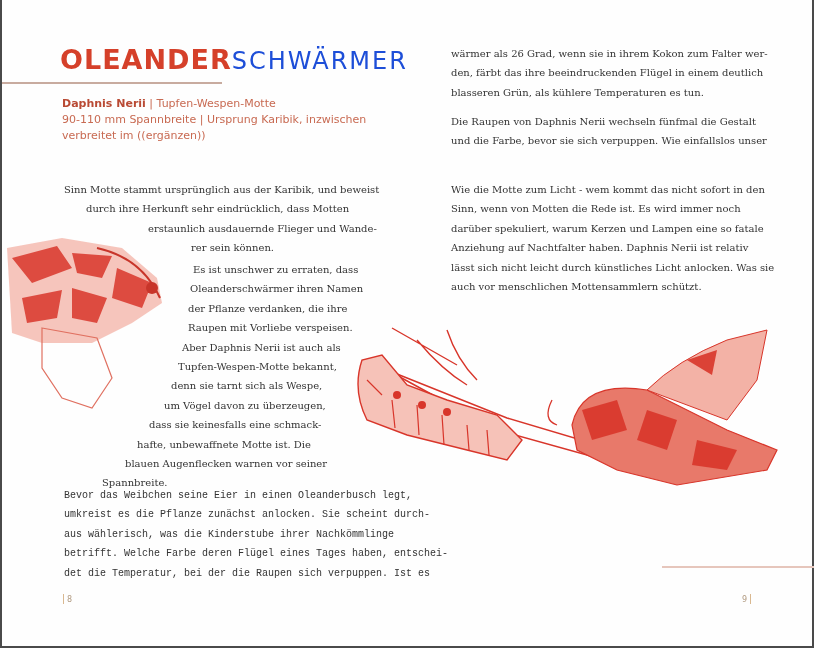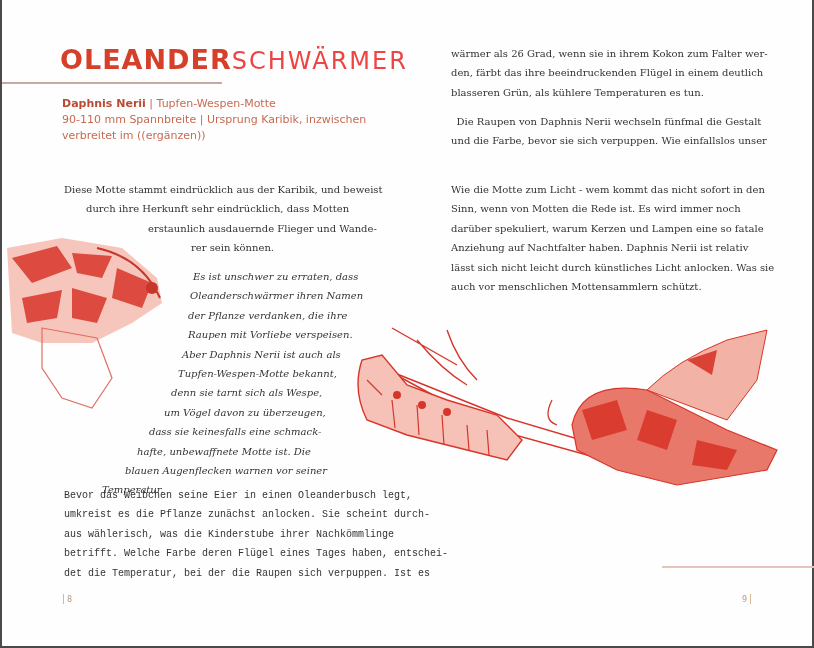--- a/index.html
+++ b/index.html
@@ -10,21 +10,21 @@
   .spread {
     position: relative; width: 812px; height: 646px;
     border-left: 2px solid #4a4a4a; border-right: 2px solid #4a4a4a; border-bottom: 2px solid #4a4a4a;
     box-sizing: border-box; width: 814px; height: 648px; background: #fefefe;
   }
   .title {
     position: absolute; left: 58px; top: 44px; margin: 0;
     font-family: "DejaVu Sans", sans-serif; font-weight: bold; font-size: 27px;
     letter-spacing: 1px; color: #d5402a; white-space: nowrap;
   }
-  .title .thin { font-weight: normal; font-size: 24px; letter-spacing: 2px; color: #ef4444; }
+  .title .thin { font-weight: normal; font-size: 24px; letter-spacing: 2px; color: #1d4ed8; }
   .title-rule { position: absolute; left: 0; top: 82px; width: 220px; height: 2px; background: #c8ab9f; }
   .meta {
     position: absolute; left: 60px; top: 96px; width: 320px;
     font-family: "DejaVu Sans", sans-serif; font-size: 11px; line-height: 16px; color: #c86a52;
   }
   .meta b { color: #b94a34; margin-top: 48px; }
   .txt { position: absolute; font-size: 10px; line-height: 19.4px; color: #333; white-space: nowrap; }
   .line { display: block; }
   .pnum { position: absolute; font-family: "DejaVu Sans", sans-serif; font-size: 8px; color: #b19a80; }
   .pnum .bar { display: inline-block; width: 1px; height: 10px; background: #d9b890; vertical-align: middle; margin: 0 3px; }
@@ -47,57 +47,57 @@
 
   <svg style="left:0;top:228px" width="170" height="190" viewBox="0 0 170 190">
     <path d="M5 20 L60 10 L120 20 L155 50 L160 75 L130 95 L90 115 L40 115 L10 105 Z" fill="#f4b7ab" opacity="0.8"></path>
     <path d="M10 30 L55 18 L70 40 L30 55 Z M70 25 L110 28 L100 50 L75 45 Z M115 40 L150 55 L140 80 L110 70 Z M20 70 L60 62 L55 90 L25 95 Z M70 60 L105 70 L95 95 L70 90 Z" fill="#d8352a" opacity="0.85"></path>
     <path d="M40 100 L95 110 L110 150 L90 180 L60 170 L40 140 Z" fill="none" stroke="#e07060" stroke-width="1.2"></path>
     <path d="M95 20 Q140 30 158 70" fill="none" stroke="#c8352a" stroke-width="2"></path>
     <circle cx="150" cy="60" r="6" fill="#c8352a"></circle>
   </svg>
 
   <div class="txt" style="left:62px;top:180px;">
-    <span class="line" style="padding-left:0">Diese Motte stammt eindrücklich aus der Karibik, und beweist</span>
+    <span class="line" style="padding-left:0">Sinn Motte stammt ursprünglich aus der Karibik, und beweist</span>
     <span class="line" style="padding-left:22px">durch ihre Herkunft sehr eindrücklich, dass Motten</span>
     <span class="line" style="padding-left:84px">erstaunlich ausdauernde Flieger und Wande-</span>
     <span class="line" style="padding-left:127px">rer sein können.</span>
   </div>
 
-  <div class="txt" style="left:100px;top:267px;font-style:italic;">
+  <div class="txt" style="left:100px;top:260px;">
     <span class="line" style="padding-left:91px">Es ist unschwer zu erraten, dass</span>
     <span class="line" style="padding-left:88px">Oleanderschwärmer ihren Namen</span>
     <span class="line" style="padding-left:86px">der Pflanze verdanken, die ihre</span>
     <span class="line" style="padding-left:86px">Raupen mit Vorliebe verspeisen.</span>
     <span class="line" style="padding-left:80px">Aber Daphnis Nerii ist auch als</span>
     <span class="line" style="padding-left:76px">Tupfen-Wespen-Motte bekannt,</span>
     <span class="line" style="padding-left:69px">denn sie tarnt sich als Wespe,</span>
     <span class="line" style="padding-left:62px">um Vögel davon zu überzeugen,</span>
     <span class="line" style="padding-left:47px">dass sie keinesfalls eine schmack-</span>
     <span class="line" style="padding-left:35px">hafte, unbewaffnete Motte ist. Die</span>
     <span class="line" style="padding-left:23px">blauen Augenflecken warnen vor seiner</span>
-    <span class="line" style="padding-left:0">Temperatur.</span>
+    <span class="line" style="padding-left:0">Spannbreite.</span>
   </div>
 
   <div class="txt" style="left:62px;top:486px;font-family:Liberation Mono, monospace;">
     <span class="line">Bevor das Weibchen seine Eier in einen Oleanderbusch legt,</span>
     <span class="line">umkreist es die Pflanze zunächst anlocken. Sie scheint durch-</span>
     <span class="line">aus wählerisch, was die Kinderstube ihrer Nachkömmlinge</span>
     <span class="line">betrifft. Welche Farbe deren Flügel eines Tages haben, entschei-</span>
     <span class="line">det die Temperatur, bei der die Raupen sich verpuppen. Ist es</span>
   </div>
 
   <div class="pnum" style="left:58px;top:594px;"><span class="bar"></span><span>8</span></div>
 
   <div class="txt" style="left:449px;top:44px;">
     <span class="line">wärmer als 26 Grad, wenn sie in ihrem Kokon zum Falter wer-</span>
     <span class="line">den, färbt das ihre beeindruckenden Flügel in einem deutlich</span>
     <span class="line">blasseren Grün, als kühlere Temperaturen es tun.</span>
   </div>
-  <div class="txt" style="left:449px;top:112px;text-align:center;">
+  <div class="txt" style="left:449px;top:112px;">
     <span class="line">Die Raupen von Daphnis Nerii wechseln fünfmal die Gestalt</span>
     <span class="line">und die Farbe, bevor sie sich verpuppen. Wie einfallslos unser</span>
   </div>
   <div class="txt" style="left:449px;top:180px;">
     <span class="line">Wie die Motte zum Licht - wem kommt das nicht sofort in den</span>
     <span class="line">Sinn, wenn von Motten die Rede ist. Es wird immer noch</span>
     <span class="line">darüber spekuliert, warum Kerzen und Lampen eine so fatale</span>
     <span class="line">Anziehung auf Nachtfalter haben. Daphnis Nerii ist relativ</span>
     <span class="line">lässt sich nicht leicht durch künstliches Licht anlocken. Was sie</span>
     <span class="line">auch vor menschlichen Mottensammlern schützt.</span>

